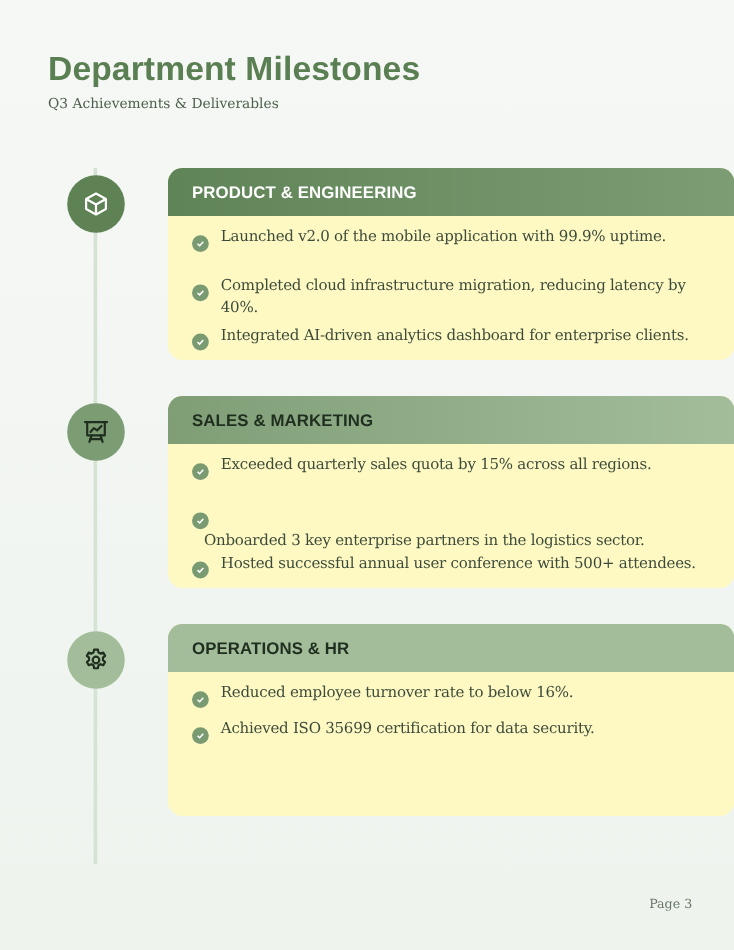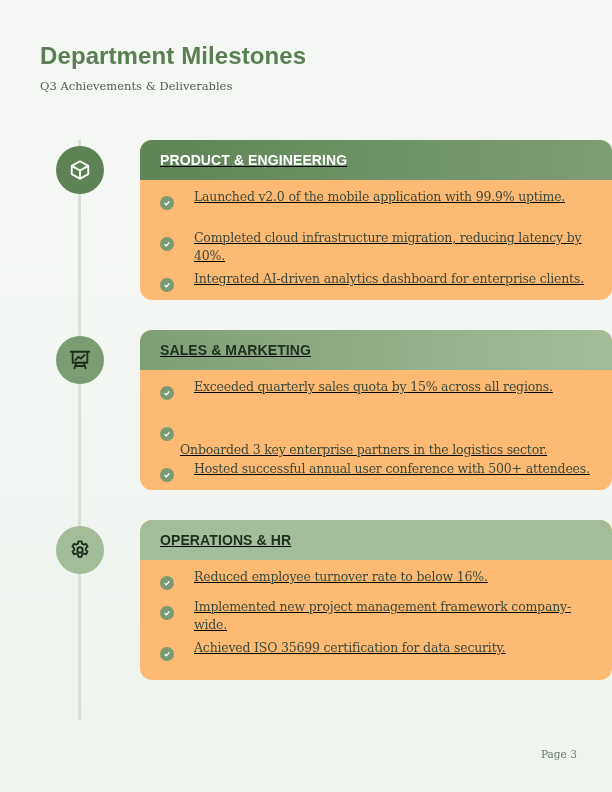--- a/index.html
+++ b/index.html
@@ -5,56 +5,56 @@
   * { box-sizing: border-box; margin: 0; padding: 0; }
   html, body { width: 612px; height: 792px; overflow: hidden; }
   body {
     background: linear-gradient(180deg, #f6f8f6 0%, #eef3ee 100%);
     font-family: "DejaVu Serif", serif;
     position: relative;
   }
   .page-title {
     position: absolute; left: 40px; top: 42px;
     font-family: "Liberation Sans", sans-serif;
-    font-weight: bold; font-size: 24px; color: #5a7f52;
+    font-weight: bold; font-size: 28px; color: #5a7f52;
     letter-spacing: 0.1px;
   }
   .page-subtitle {
     position: absolute; left: 40px; top: 79px;
     font-family: "DejaVu Serif", serif;
     font-size: 11.5px; color: #4e5e4c;
   }
   .timeline-line {
     position: absolute; left: 78px; top: 140px; width: 3px; height: 580px;
     background: #d6e3d4;
   }
   .node {
     position: absolute; left: 56px; width: 48px; height: 48px; border-radius: 50%;
     display: flex; align-items: center; justify-content: center;
   }
   .node svg { width: 22px; height: 22px; }
   .card {
     position: absolute; left: 140px; width: 472px;
-    background: #fdba74; border-radius: 12px; overflow: hidden; text-decoration: underline;
+    background: #fef9c3; border-radius: 12px; overflow: hidden;
   }
   .card-header {
     height: 40px; padding-left: 20px; display: flex; align-items: center;
     font-family: "Liberation Sans", sans-serif; font-weight: bold; font-size: 14px;
     letter-spacing: 0.1px;
   }
   .card-body { padding: 8px 20px 0 20px; }
   .item { display: flex; align-items: flex-start; position: relative; }
   .check {
     width: 14px; height: 14px; border-radius: 50%; background: #7a9b72;
     display: flex; align-items: center; justify-content: center;
     margin-top: 8px; flex-shrink: 0;
   }
   .check svg { width: 8px; height: 8px; }
   .item-text {
-    margin-left: 20px; font-size: 12.5px; color: #3c4a3a; line-height: 18px;
+    margin-left: 10px; font-size: 12.5px; color: #3c4a3a; line-height: 18px;
     letter-spacing: -0.2px;
   }
   .page-num {
     position: absolute; left: 541px; top: 748px;
     font-size: 10.5px; color: #6a7868;
   }
 </style>
 </head>
 <body>
 
@@ -150,28 +150,20 @@
   <div class="card-header" style="background:#a3bd9b; color:#1f2e1e;">OPERATIONS &amp; HR</div>
   <div class="card-body">
     <div class="item" style="height:30px;">
       <span class="check">
           <svg viewBox="0 0 10 10" fill="none" stroke="#fff" stroke-width="1.6">
             <path d="M2 5.2 L4.2 7.2 L8 3"></path>
           </svg>
         </span>
       <span class="item-text">Reduced employee turnover rate to below 16%.</span>
     </div>
-    <div class="item" style="height:41px;">
-      <span class="check">
-          <svg viewBox="0 0 10 10" fill="none" stroke="#fff" stroke-width="1.6">
-            <path d="M2 5.2 L4.2 7.2 L8 3"></path>
-          </svg>
-        </span>
-      <span class="item-text">Implemented new project management framework company-wide.</span>
-    </div>
     <div class="item" style="height:30px;">
       <span class="check">
           <svg viewBox="0 0 10 10" fill="none" stroke="#fff" stroke-width="1.6">
             <path d="M2 5.2 L4.2 7.2 L8 3"></path>
           </svg>
         </span>
       <span class="item-text">Achieved ISO 35699 certification for data security.</span>
     </div>
   </div>
 </div>

